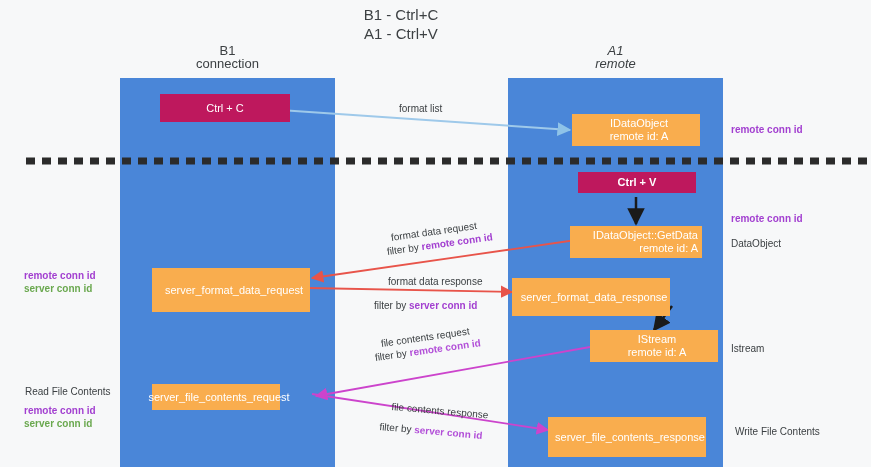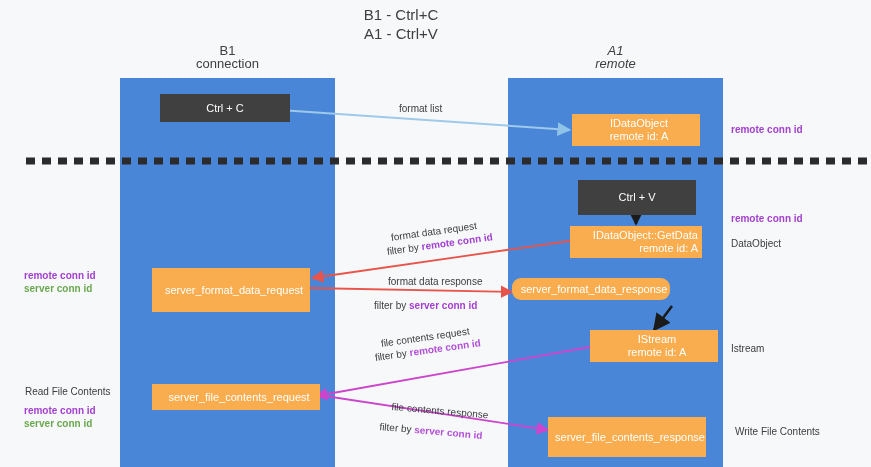--- a/index.html
+++ b/index.html
@@ -27,21 +27,21 @@
   }
   .lane-head.left{left:120px;top:44px;width:215px;}
   .lane-head.right{left:508px;top:44px;width:215px;font-style:italic;}
 
   .box{
     position:absolute;box-sizing:border-box;
     display:flex;align-items:center;justify-content:center;
     text-align:center;color:#ffffff;font-size:11px;line-height:13px;
     padding:2px 4px;
   }
-  .box.green{background:#404040;}
+  .box.green{background:#be185d;}
   .box.orange{background:#f9ad४e;padding-left:10px;}
   .box.orange{background:#f9ad4e;}
 
   .edge-label{
     position:absolute;color:#3c4043;font-size:10px;line-height:13px;
     white-space:nowrap;
   }
   .edge-label.slanted{transform-origin:left top;}
   .purple{color:#a23fd0;font-weight:bold;}
   .purple-s{color:#b24fd8;font-weight:bold;}
@@ -112,43 +112,43 @@
 
   <div class="box green" style="left:160px;top:94px;width:130px;height:28px;">
     <span>Ctrl + C</span>
   </div>
 
   <div class="box orange" style="left:572px;top:114px;width:128px;height:32px;flex-direction:column;">
     <span>IDataObject</span>
     <span>remote id: A</span>
   </div>
 
-  <div class="box green" style="left:578px;top:180px;width:118px;height:35px;">
+  <div class="box green" style="left:578px;top:172px;width:118px;height:21px;font-weight:bold;">
     <span>Ctrl + V</span>
   </div>
 
   <div class="box orange" style="left:570px;top:226px;width:132px;height:32px;flex-direction:column;align-items:flex-end;">
     <span>IDataObject::GetData</span>
     <span>remote id: A</span>
   </div>
 
   <div class="box orange" style="left:152px;top:268px;width:158px;height:44px;">
     <span>server_format_data_request</span>
   </div>
 
-  <div class="box orange" style="left:512px;top:278px;width:158px;height:22px;border-radius:9px;">
+  <div class="box orange" style="left:512px;top:278px;width:158px;height:38px;">
     <span>server_format_data_response</span>
   </div>
 
   <div class="box orange" style="left:590px;top:330px;width:128px;height:32px;flex-direction:column;">
     <span>IStream</span>
     <span>remote id: A</span>
   </div>
 
-  <div class="box orange" style="left:152px;top:384px;width:168px;height:26px;">
+  <div class="box orange" style="left:152px;top:384px;width:128px;height:26px;">
     <span>server_file_contents_request</span>
   </div>
 
   <div class="box orange" style="left:548px;top:417px;width:158px;height:40px;">
     <span>server_file_contents_response</span>
   </div>
 
   <div class="edge-label" style="left:399px;top:102px;">format list</div>
 
   <div class="edge-label slanted" style="left:390px;top:231px;transform:rotate(-8deg);">format data request</div>

